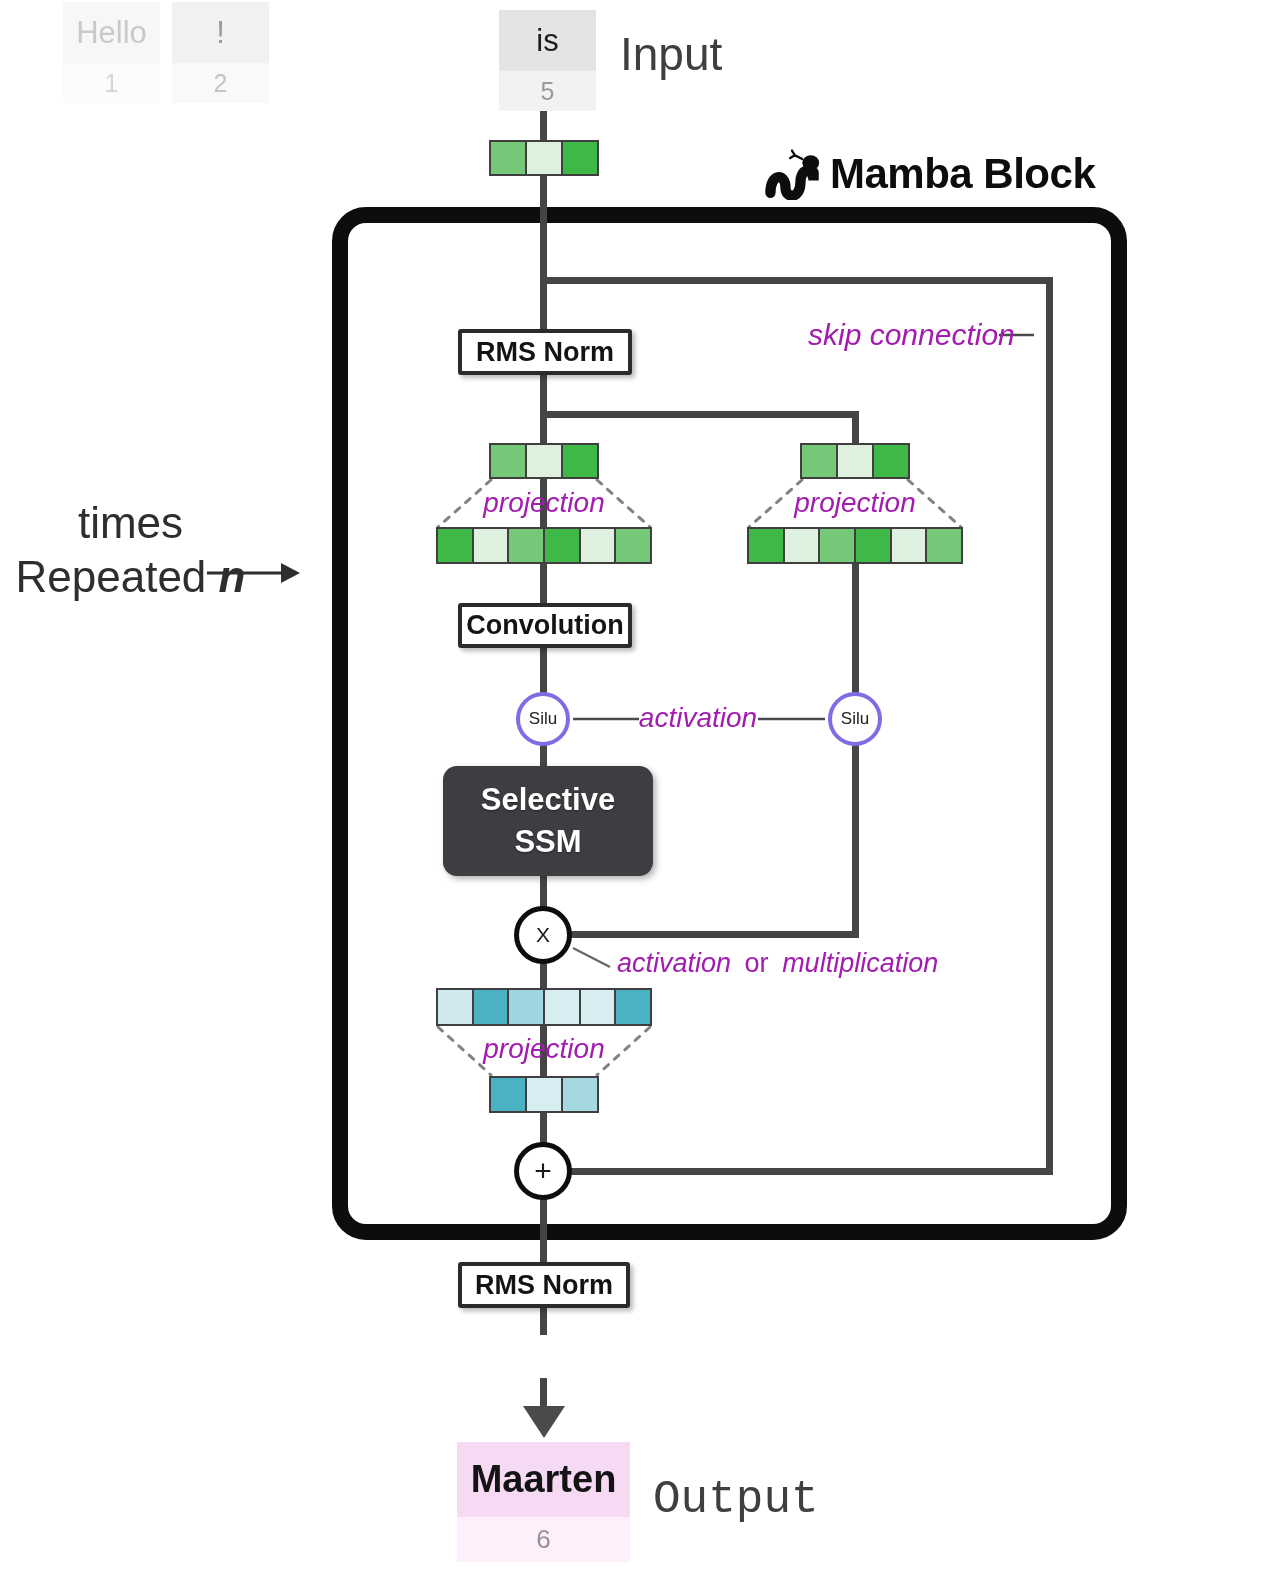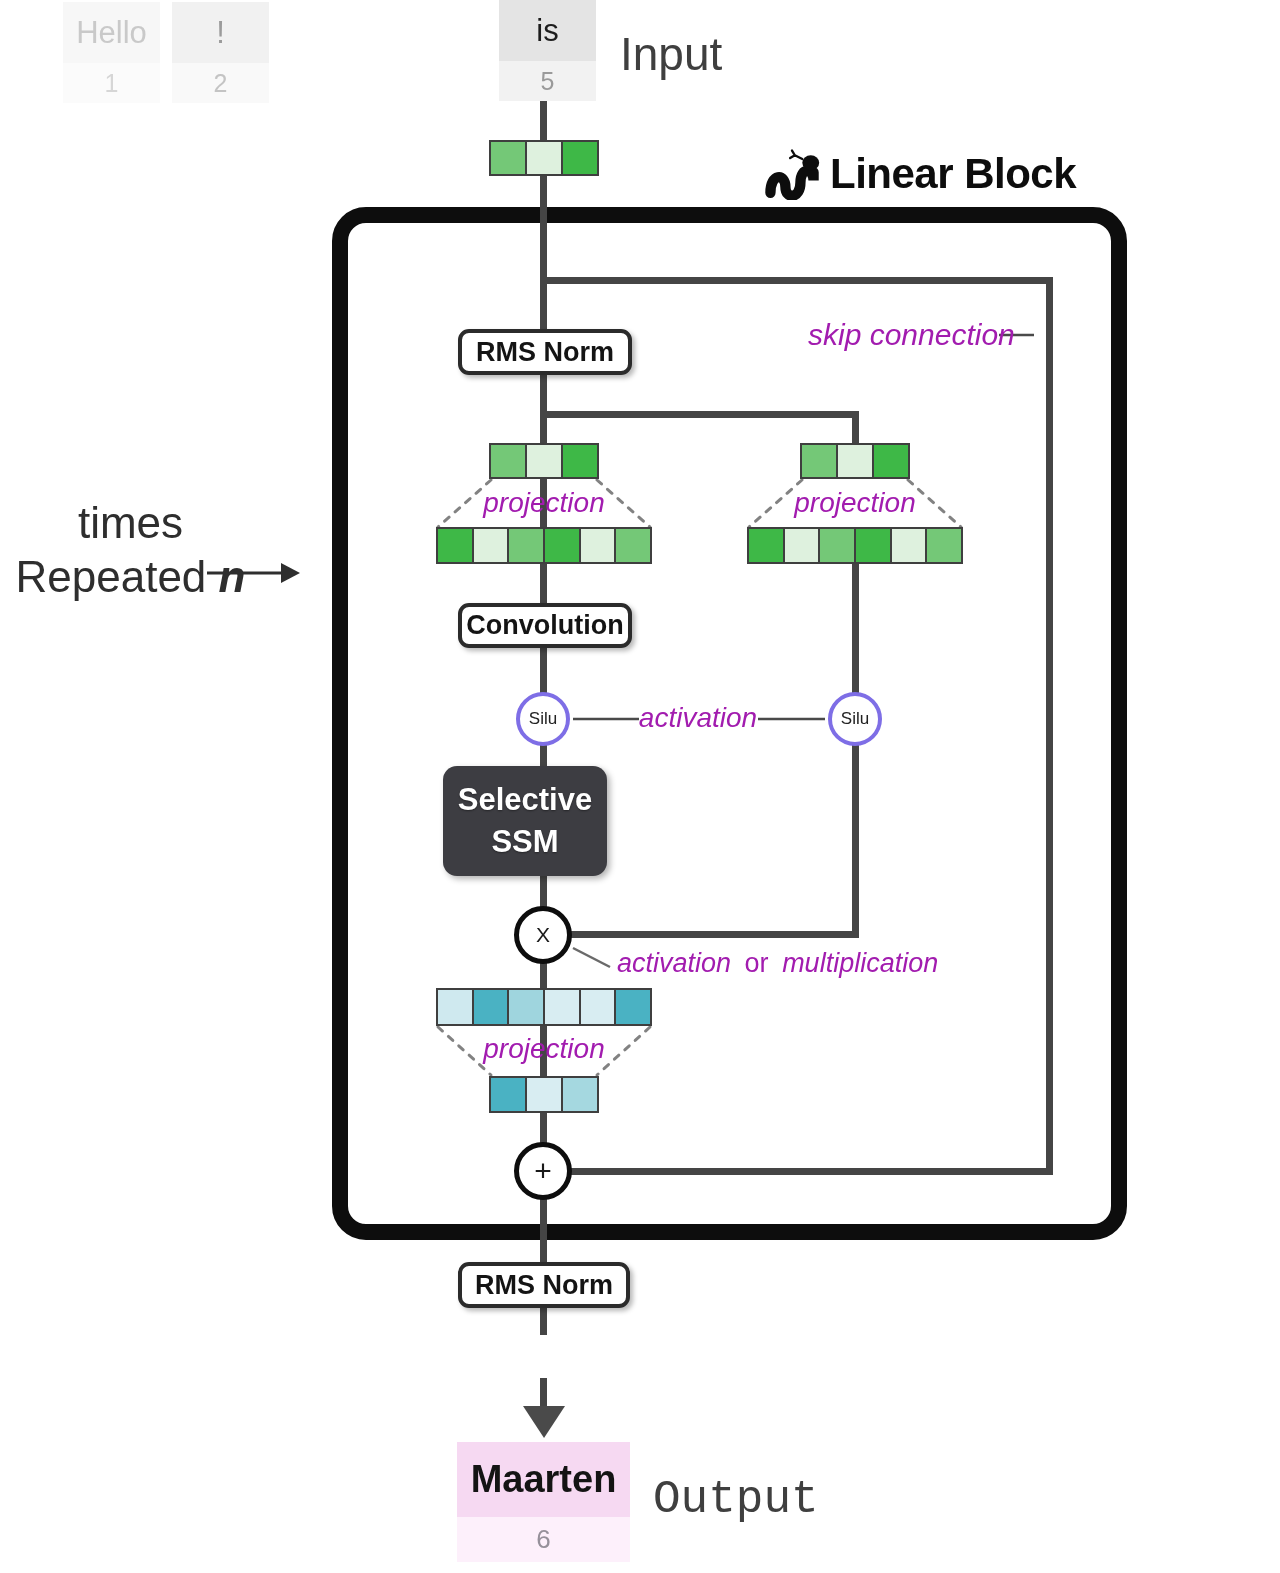--- a/index.html
+++ b/index.html
@@ -23,25 +23,25 @@
   .big-label{position:absolute;font-size:46px;color:#3f3f3f;}
 
   
   .mamba-frame{position:absolute;left:332px;top:207px;width:795px;height:1033px;
                border:16px solid #0d0d0d;border-radius:34px;box-sizing:border-box;background:transparent;}
 
   .title-wrap{position:absolute;left:762px;top:148px;display:flex;align-items:center;gap:8px;}
   .title-text{font-size:42px;font-weight:bold;color:#0d0d0d;letter-spacing:-0.5px;}
 
   
-  .pbox{position:absolute;background:#ffffff;border:4px solid #2b2b2b;border-radius:11px;
+  .pbox{position:absolute;background:#ffffff;border:4px solid #2b2b2b;border-radius:3px;
         box-sizing:border-box;display:flex;align-items:center;justify-content:center;
         font-size:27px;font-weight:bold;color:#141414;box-shadow:3px 3px 5px rgba(0,0,0,0.28);}
 
-  .ssm-box{position:absolute;left:443px;top:766px;width:164px;height:110px;background:#3d3d42;
+  .ssm-box{position:absolute;left:443px;top:766px;width:210px;height:110px;background:#3d3d42;
            border-radius:14px;display:flex;flex-direction:column;align-items:center;justify-content:center;
            color:#ffffff;font-size:31px;font-weight:bold;line-height:42px;
            box-shadow:3px 3px 6px rgba(0,0,0,0.3);text-shadow:0 1px 2px rgba(0,0,0,0.4);}
 
   .circle{position:absolute;background:#ffffff;border-radius:50%;box-sizing:border-box;
           display:flex;align-items:center;justify-content:center;}
   .silu{width:54px;height:54px;border:4px solid #7e6ee6;font-size:17px;color:#222222;}
   .op{width:58px;height:58px;border:5px solid #0d0d0d;color:#1a1a1a;}
 
   .italic-label{position:absolute;font-style:italic;color:#a21caf;}
@@ -118,34 +118,34 @@
   </svg>
 
   <div class="token t1" style="left:63px;top:2px;">
     <div class="word">Hello</div>
     <div class="idx">1</div>
   </div>
   <div class="token t2" style="left:172px;top:2px;">
     <div class="word">!</div>
     <div class="idx">2</div>
   </div>
-  <div class="token t5" style="left:499px;top:0;">
+  <div class="token t5" style="left:499px;top:10px;">
     <div class="word">is</div>
     <div class="idx">5</div>
   </div>
 
   <div class="big-label" style="left:620px;top:27px;">Input</div>
 
   <div class="title-wrap">
     <svg width="60" height="52" viewBox="0 0 64 54">
       <path d="M9 47 C9 26 25 26 25 41 C25 54 41 54 41 36 C41 19 55 21 55 34 L55 25" fill="none" stroke="#0d0d0d" stroke-width="11" stroke-linecap="round"></path>
       <ellipse cx="52" cy="15" rx="9" ry="8" fill="#0d0d0d"></ellipse>
       <path d="M43 11 L35 7 M35 7 L30 10 M35 7 L32 2" fill="none" stroke="#0d0d0d" stroke-width="2.5" stroke-linecap="round"></path>
     </svg>
-    <span class="title-text">Linear Block</span>
+    <span class="title-text">Mamba Block</span>
   </div>
 
   <div class="repeated">
     <div>times</div>
     <div><span>Repeated </span><span class="n">n</span></div>
   </div>
 
   <div class="italic-label" style="left:808px;top:318px;font-size:30px;">skip connection</div>
 
   <div class="vec" style="left:489px;top:140px;width:110px;height:36px;">

